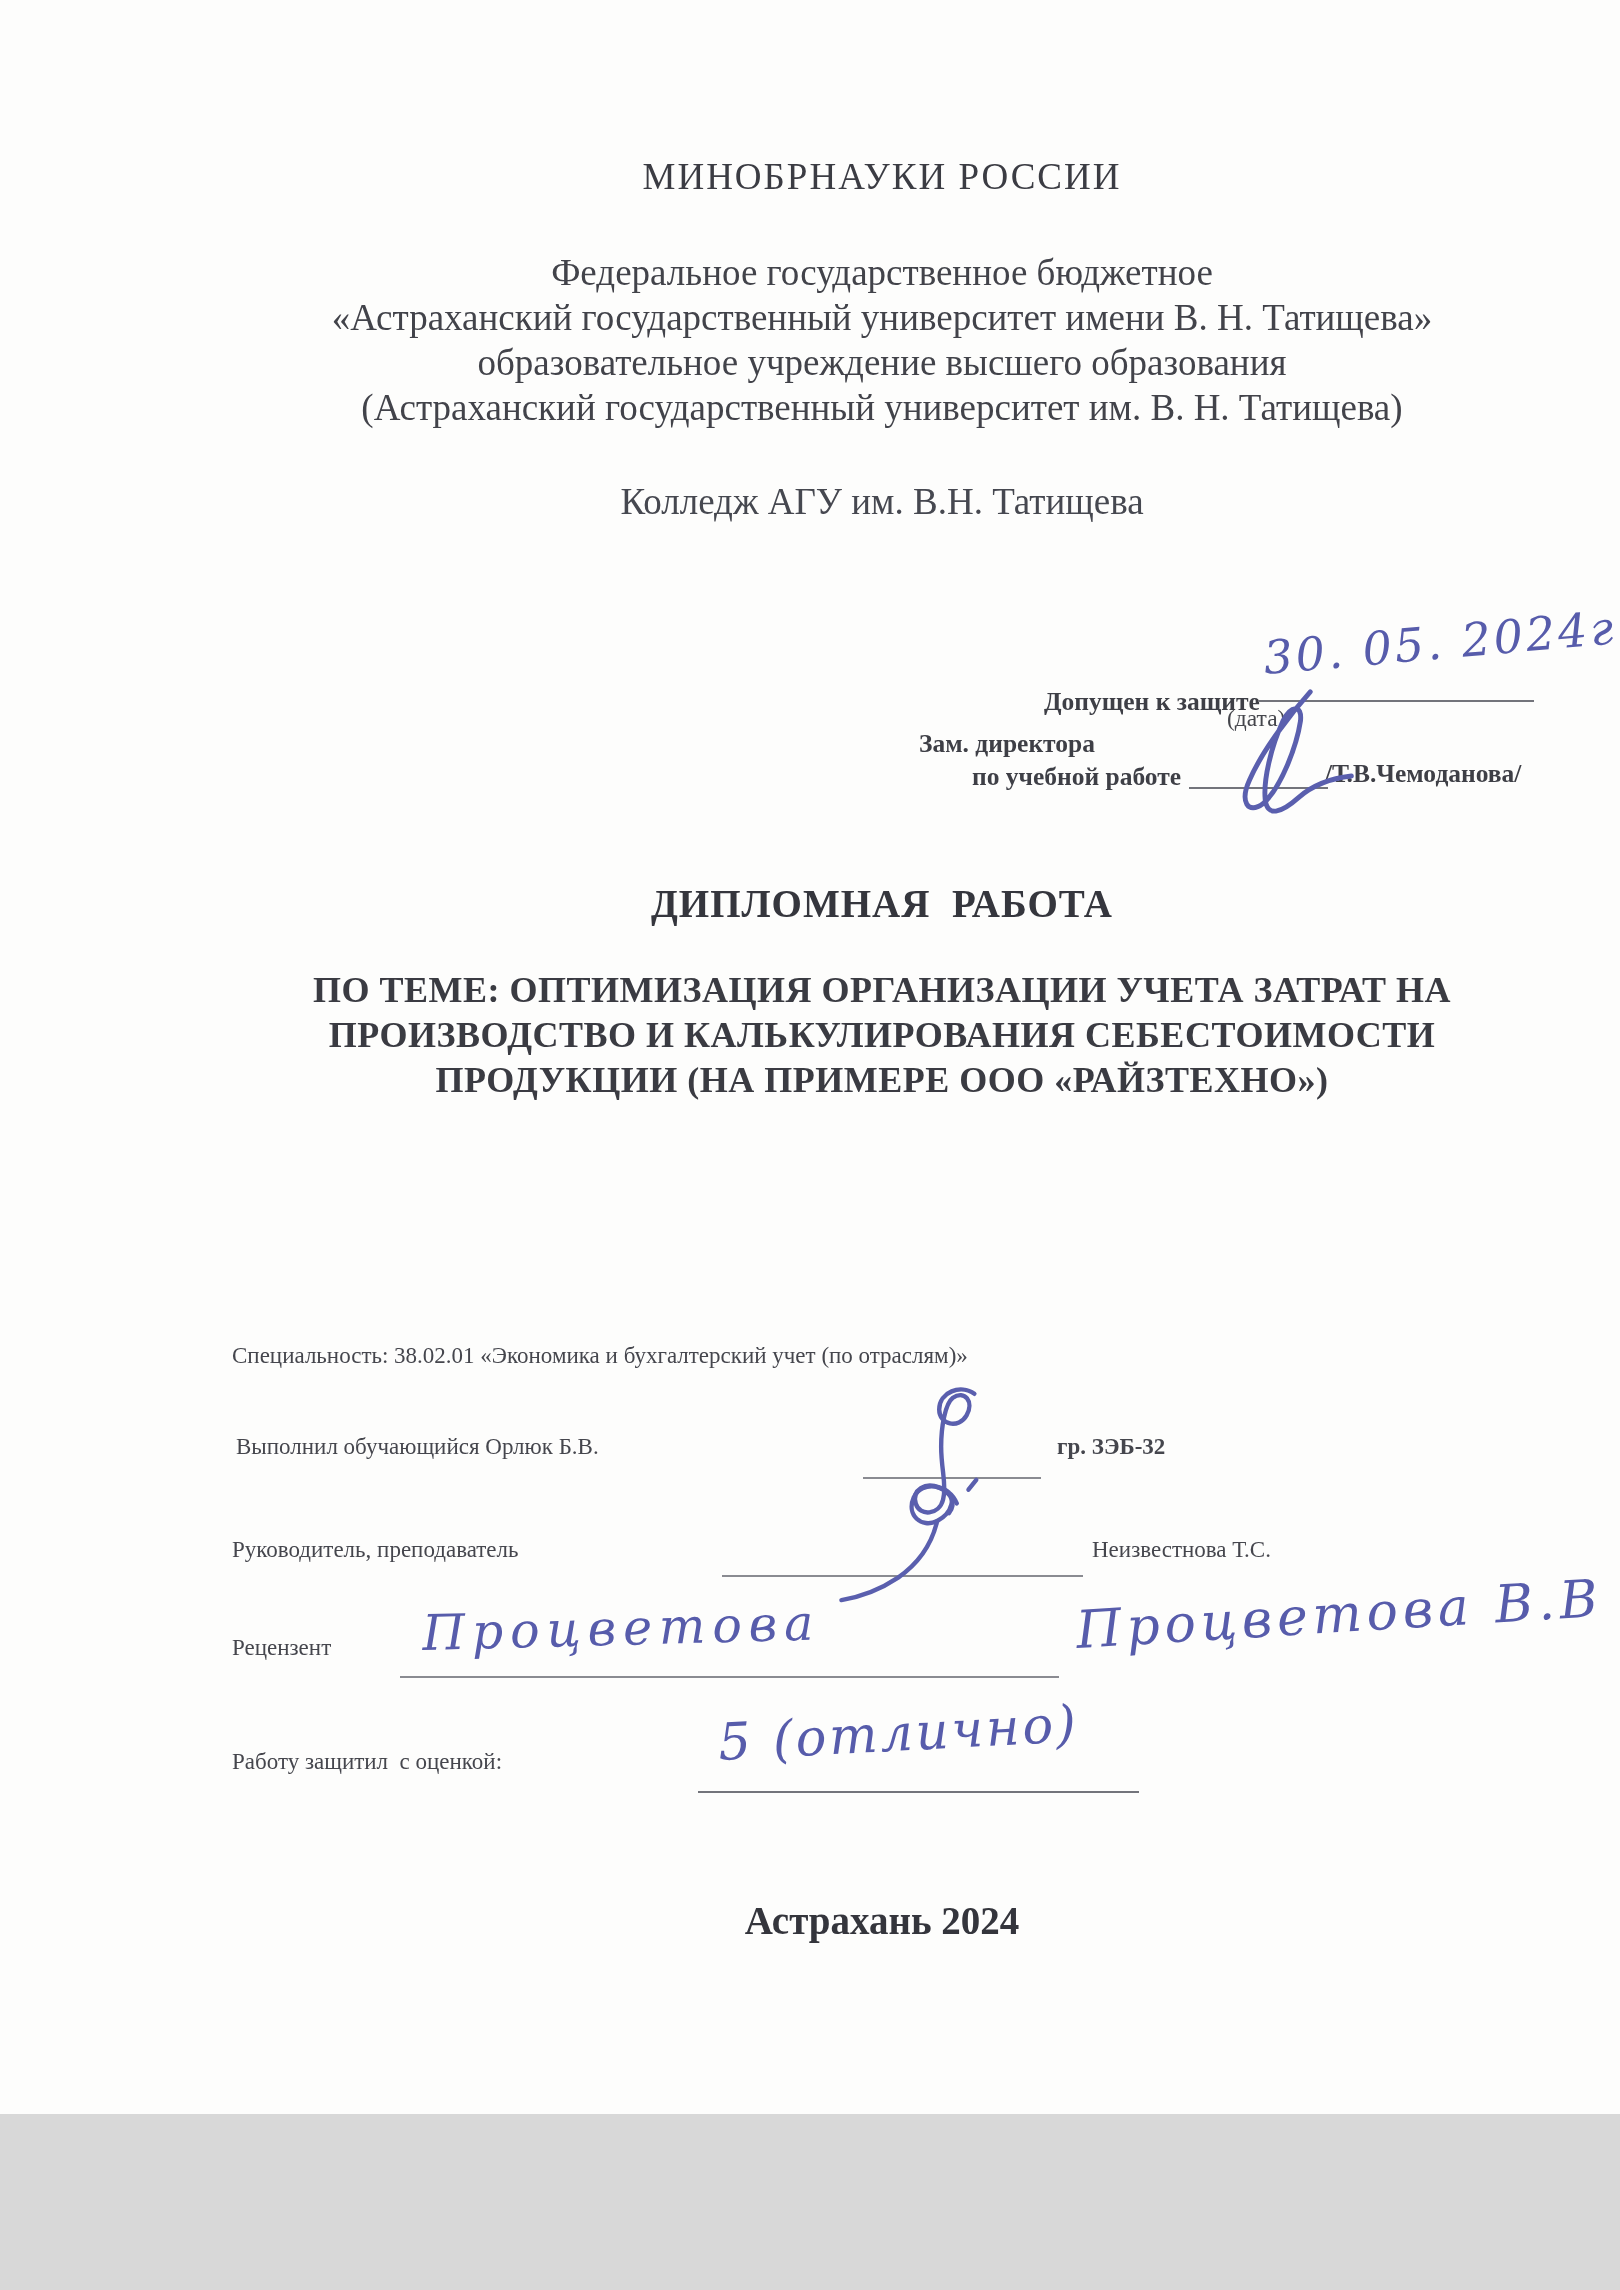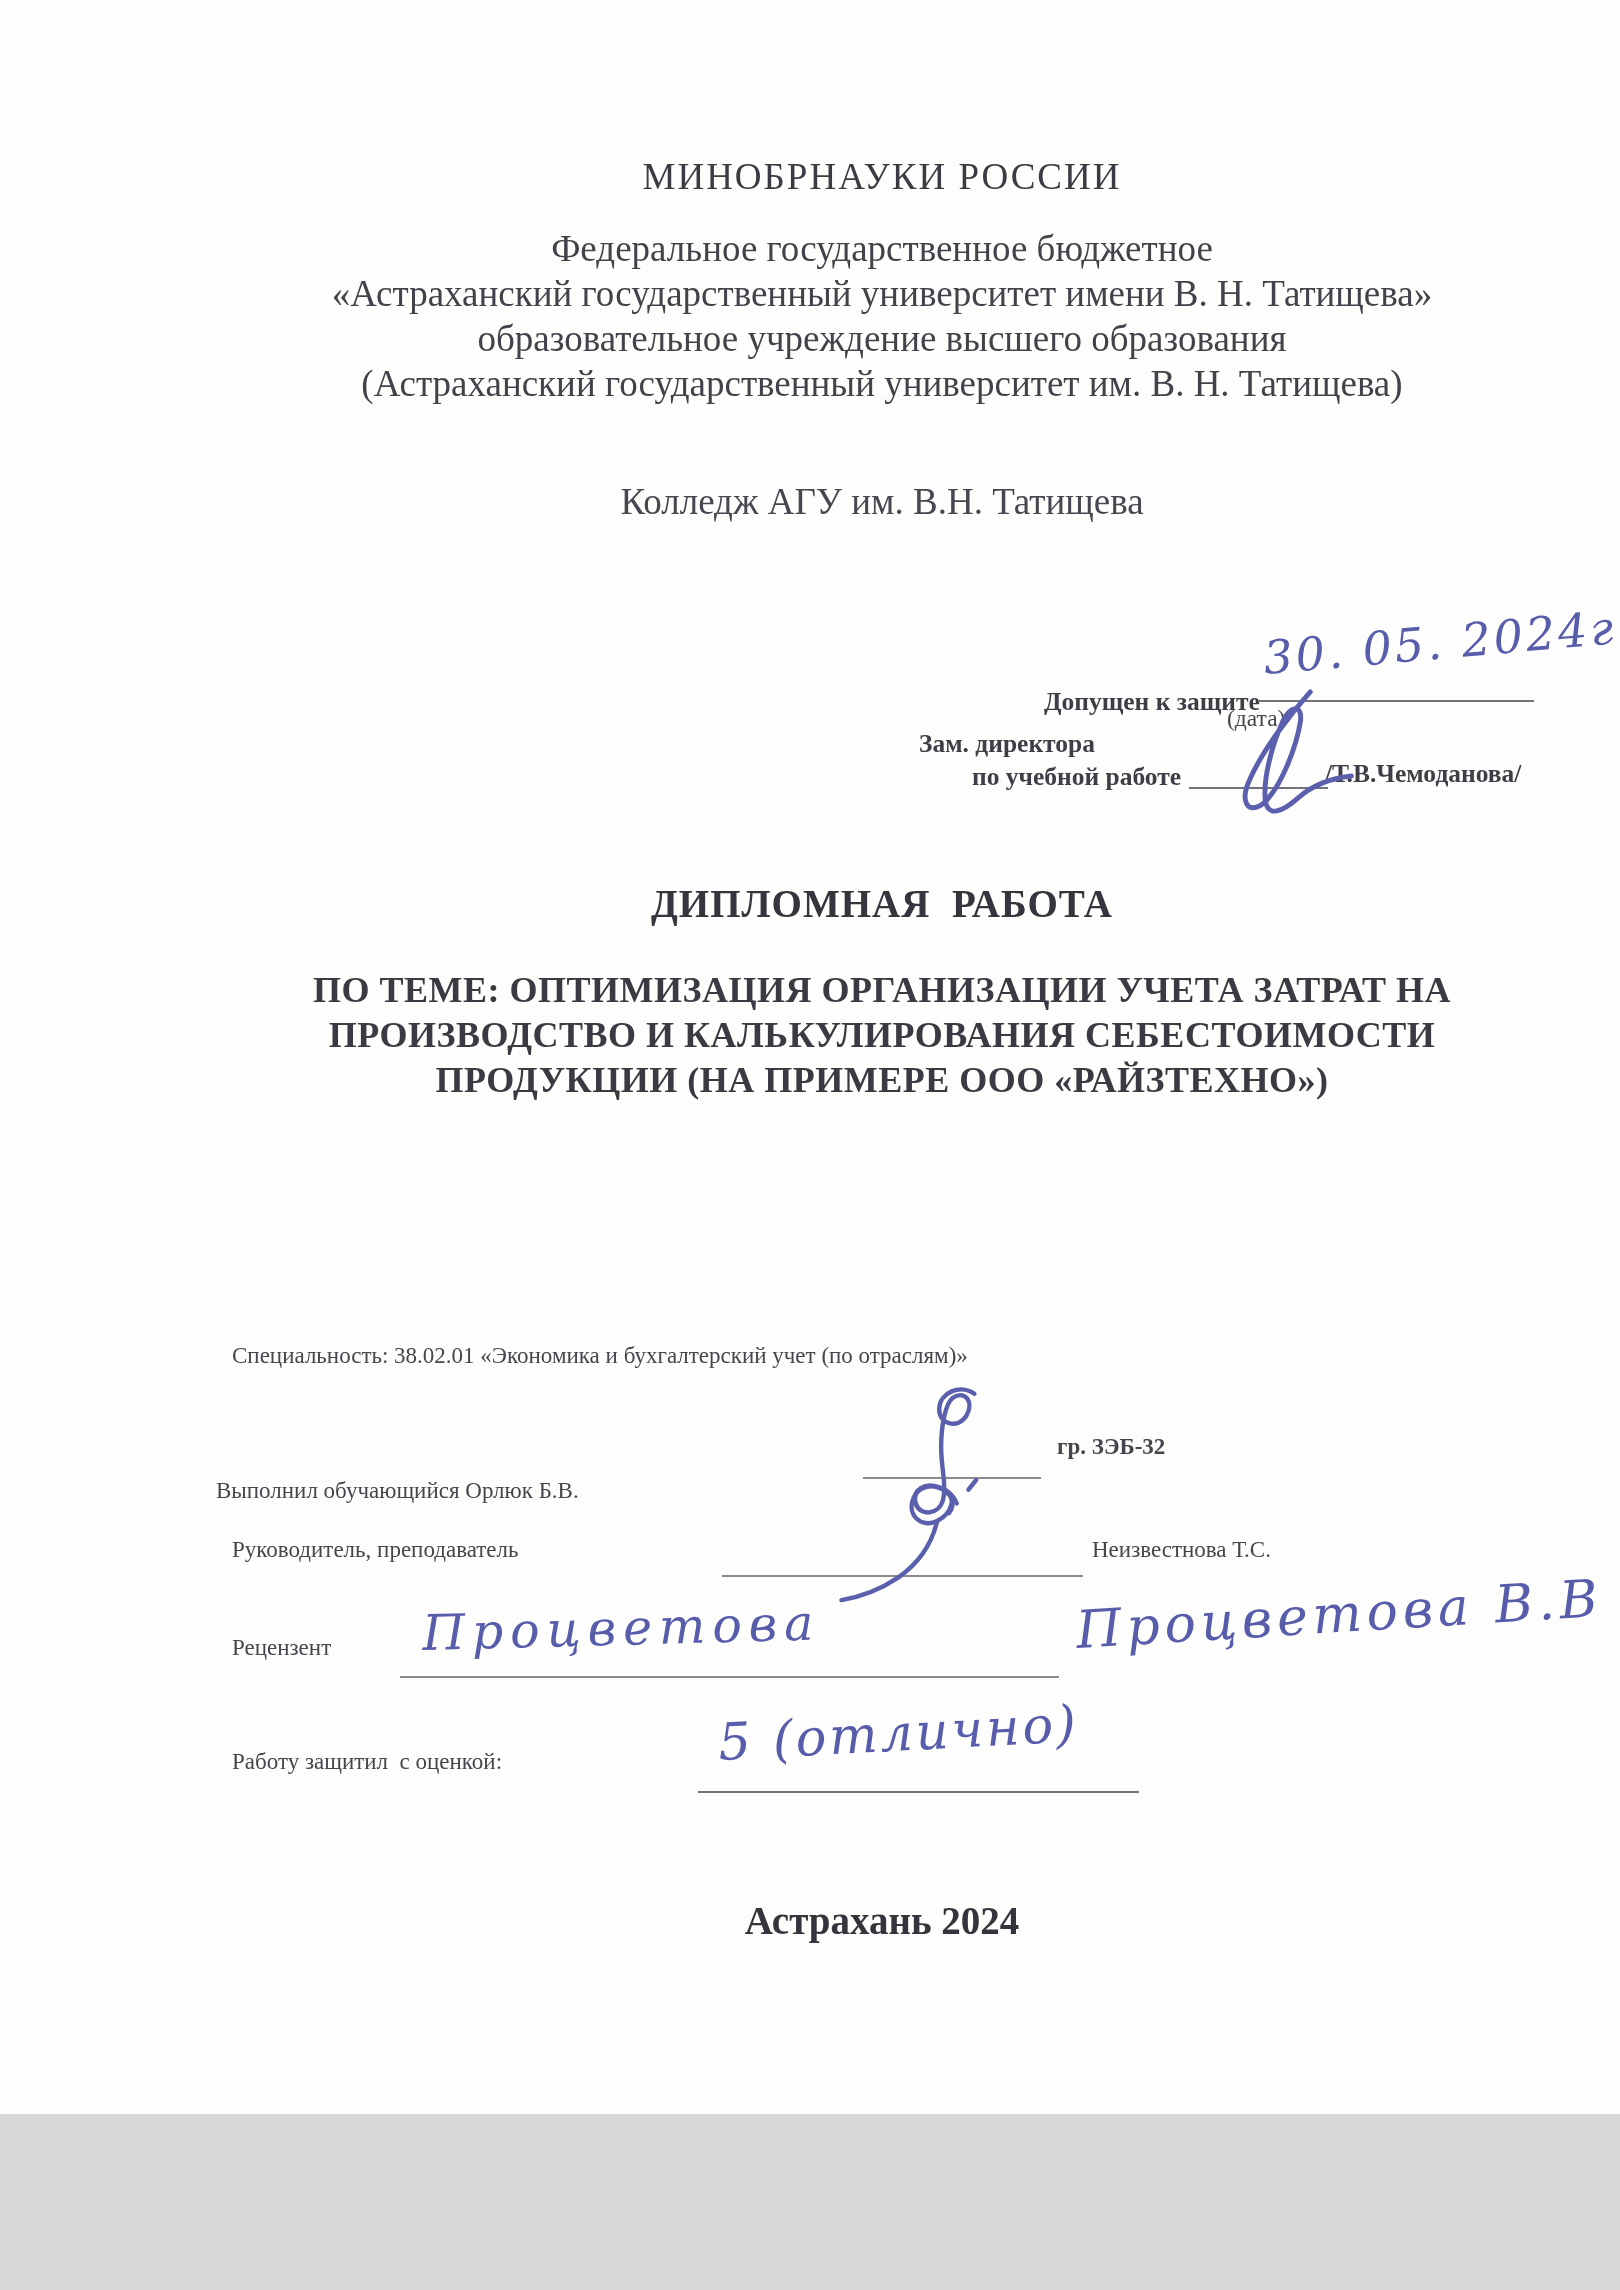--- a/index.html
+++ b/index.html
@@ -15,21 +15,21 @@
   }
   .abs { position:absolute; }
   .centered {
     position:absolute; left:235px; width:1294px;
     text-align:center;
   }
   .ministry {
     top:155px; font-size:37px; letter-spacing:2px; color:#3b3c43;
   }
   .org-block {
-    top:226px; font-size:37px; line-height:45px; color:#42434a;
+    top:250px; font-size:37px; line-height:45px; color:#42434a;
   }
   .college {
     top:480px; font-size:37px; color:#464850;
   }
   .approval-label, .approval-name {
     font-weight:bold; font-size:25.5px; color:#3e3f46;
   }
   .date-caption { font-size:23.5px; color:#45464c; }
   .work-type {
     top:881px; font-size:39px; font-weight:bold; letter-spacing:1px;
@@ -108,21 +108,21 @@
 
   <div class="centered work-type">ДИПЛОМНАЯ  РАБОТА</div>
   <div class="centered theme">
     <div>ПО ТЕМЕ: ОПТИМИЗАЦИЯ ОРГАНИЗАЦИИ УЧЕТА ЗАТРАТ НА</div>
     <div>ПРОИЗВОДСТВО И КАЛЬКУЛИРОВАНИЯ СЕБЕСТОИМОСТИ</div>
     <div>ПРОДУКЦИИ (НА ПРИМЕРЕ ООО «РАЙЗТЕХНО»)</div>
   </div>
 
   <div class="abs detail-line" style="left:232px; top:1343px;">Специальность: 38.02.01 «Экономика и бухгалтерский учет (по отраслям)»</div>
 
-  <div class="abs detail-line" style="left:216px; top:1434px;margin-top:44px;">Выполнил обучающийся Орлюк Б.В.</div>
+  <div class="abs detail-line" style="left:236px; top:1434px;">Выполнил обучающийся Орлюк Б.В.</div>
   <div class="rule thin" style="left:863px; top:1477px; width:178px;"></div>
   <div class="abs detail-line" style="left:1057px; top:1434px;font-weight:bold;">гр. ЗЭБ-32</div>
   <svg class="sig" style="left:904px; top:1384px;" width="88" height="137" viewBox="0 0 90 140">
     <path stroke-width="4.5" d="M 72,10 C 58,0 36,8 36,26 C 36,42 56,46 64,32 C 72,18 62,6 50,14 C 42,20 38,44 38,64 C 38,88 44,104 40,118 C 36,134 16,136 12,122 C 8,108 22,100 36,106 C 48,111 54,122 46,132"></path>
   </svg>
 
   <div class="abs detail-line" style="left:232px; top:1537px;">Руководитель, преподаватель</div>
   <div class="rule thin" style="left:722px; top:1575px; width:361px;"></div>
   <div class="abs detail-line" style="left:1092px; top:1537px;">Неизвестнова Т.С.</div>
   <svg class="sig" style="left:812px; top:1476px;" width="225" height="127" viewBox="0 0 230 130">

